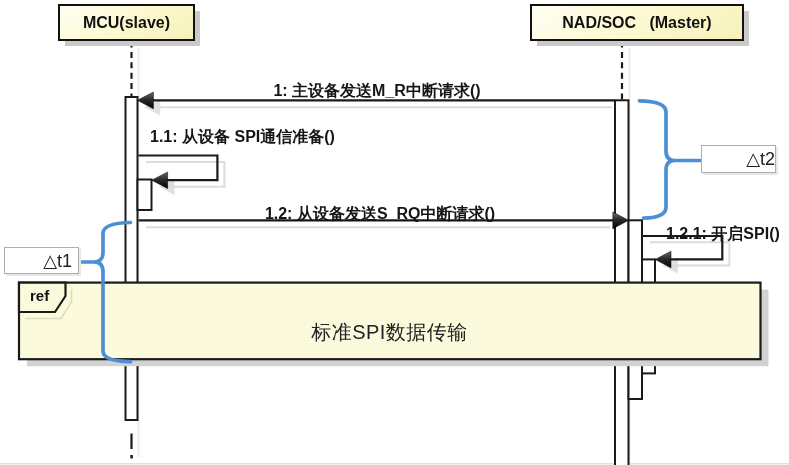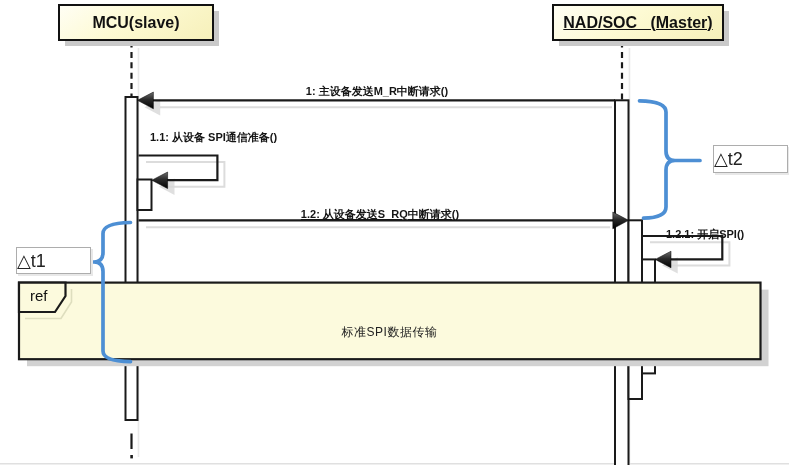--- a/index.html
+++ b/index.html
@@ -11,44 +11,44 @@
   }
   
   .actor-box{
     position:absolute;top:4px;height:37px;box-sizing:border-box;
     border:2.5px solid #111;
     background:linear-gradient(145deg,#fffef4 0%,#fdfad3 45%,#f6f0ba 100%);
     box-shadow:6px 6px 0 -1px #c9c9c9;
     display:flex;align-items:center;justify-content:center;
     font-size:16px;font-weight:bold;color:#111;white-space:pre;
   }
-  #actor-mcu{left:58px;width:156px;align-items:center;}
-  #actor-nad{left:552px;width:172px;text-decoration:underline;}
+  #actor-mcu{left:58px;width:137px;align-items:center;}
+  #actor-nad{left:530px;width:214px;}
   
   .msg-label{
-    position:absolute;font-size:11px;font-weight:bold;color:#151515;
+    position:absolute;font-size:16px;font-weight:bold;color:#151515;
     white-space:pre;line-height:16px;
   }
   .msg-center{transform:translateX(-50%);}
   
   #ref-keyword{
-    position:absolute;left:30px;top:288px;font-size:15px;font-weight:normal;color:#111;line-height:15px;
+    position:absolute;left:30px;top:288px;font-size:15px;font-weight:bold;color:#111;line-height:15px;
   }
   #ref-label{
     position:absolute;left:19px;top:324px;width:741px;text-align:center;
-    font-size:12px;color:#222;line-height:16px;letter-spacing:0.5px;
+    font-size:20px;color:#222;line-height:16px;letter-spacing:0.5px;
   }
   
   .note-box{
     position:absolute;box-sizing:border-box;background:#ffffff;
     border:1.5px solid #adadad;box-shadow:2px 2px 0 #e8e8e8;
-    display:flex;align-items:center;justify-content:flex-start;
-    font-size:18px;color:#222;line-height:18px;margin-left:12px;
+    display:flex;align-items:center;justify-content:flex-end;
+    font-size:18px;color:#222;line-height:18px;
   }
-  #note-t1{left:4px;top:247px;width:75px;height:27px;padding-right:14px;}
+  #note-t1{left:4px;top:247px;width:75px;height:27px;padding-right:6px;}
   #note-t2{left:701px;top:145px;width:75px;height:28px;}
   svg{position:absolute;left:0;top:0;}
 </style>
 </head>
 <body>
 
 <svg width="789" height="465" viewBox="0 0 789 465">
   <defs>
     <linearGradient id="arrowGrad" x1="0" y1="0" x2="0" y2="1">
       <stop offset="0" stop-color="#6e6e6e"></stop>

